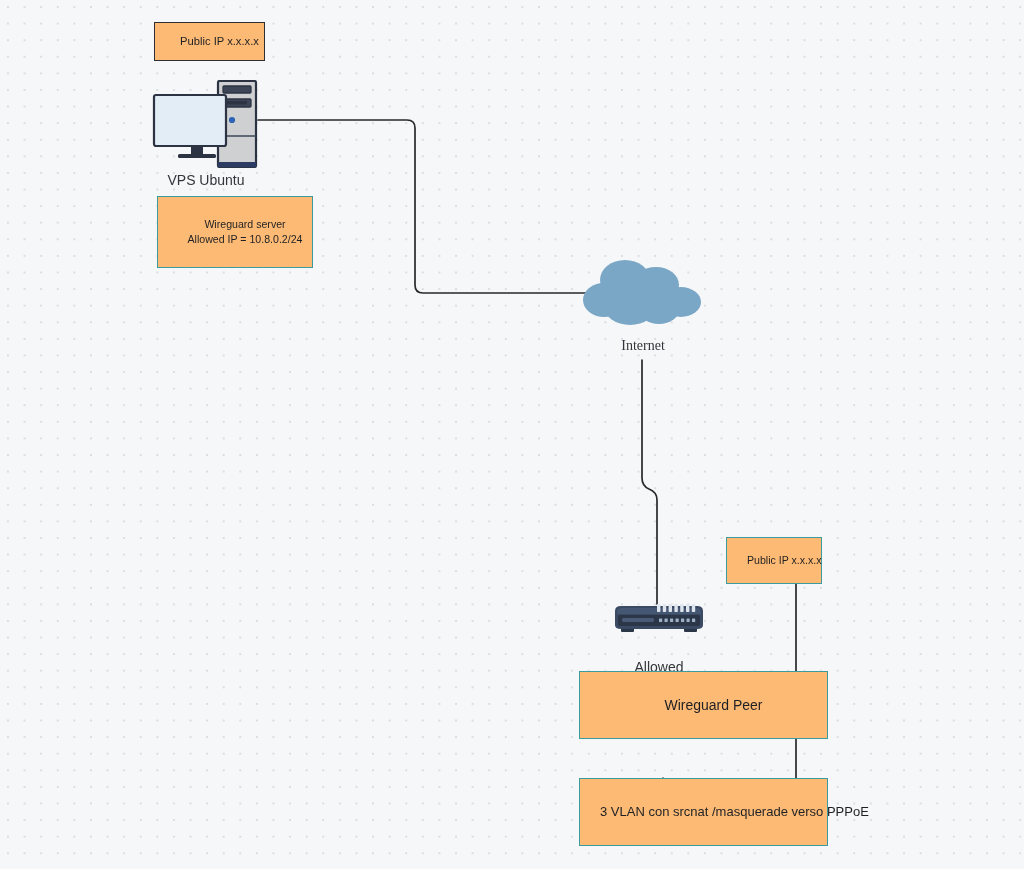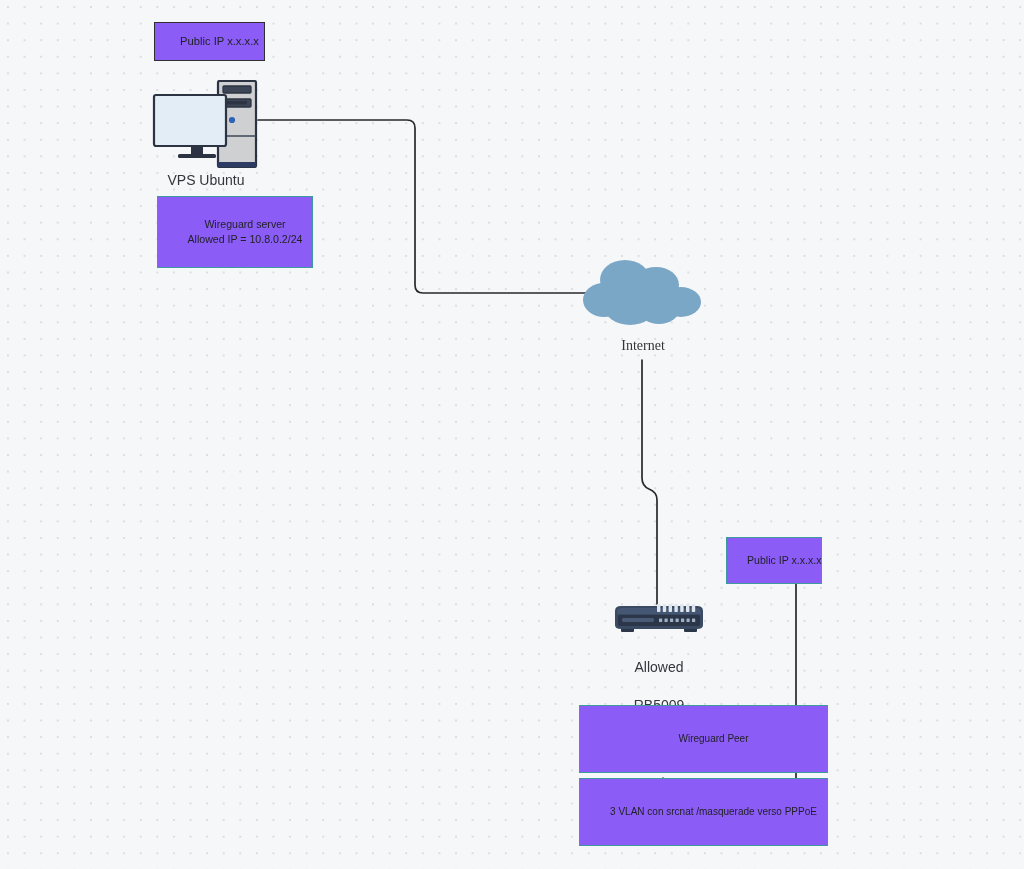--- a/index.html
+++ b/index.html
@@ -31,21 +31,21 @@
     position: absolute;
     left: 0; top: 0;
     width: 1024px; height: 869px;
     pointer-events: none;
   }
 
   
   .note {
     position: absolute;
     box-sizing: border-box;
-    background: #8b5cf6;
+    background: #fdba74;
     display: flex;
     align-items: center;
     justify-content: center;
     text-align: center;
     color: #1f2023;
     line-height: 1.45;
     padding-left: 20px;
   }
   .note .lines { width: 100%; }
   .note .ln { display: block; white-space: nowrap; }
@@ -60,26 +60,26 @@
   }
   #note-wireguard-server {
     left: 116px; top: 196px; width: 156px; height: 72px;
     font-size: 10.6px;
   }
   #note-public-ip-mikrotik {
     left: 685px; top: 537px; width: 96px; height: 47px;
     font-size: 10.6px;
   }
   #note-wireguard-peer {
-    left: 538px; top: 705px; width: 249px; height: 68px;
-    font-size: 10px;
+    left: 538px; top: 671px; width: 249px; height: 68px;
+    font-size: 14px;
   }
   #note-vlan {
     left: 538px; top: 778px; width: 249px; height: 68px;
-    font-size: 10px;
+    font-size: 13px;
   }
 
   
   .node-label {
     position: absolute;
     text-align: center;
     color: #33363b;
     font-size: 14px;
     line-height: 1.35;
     white-space: pre-line;

